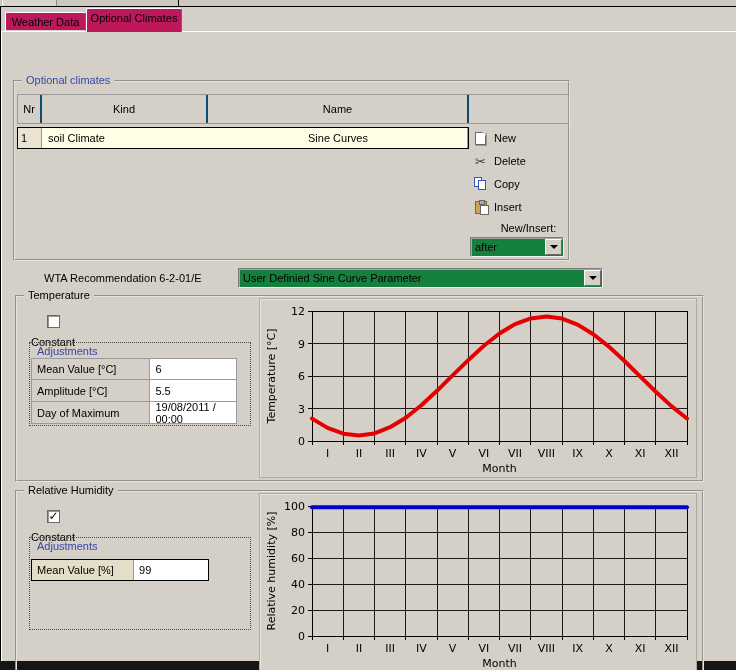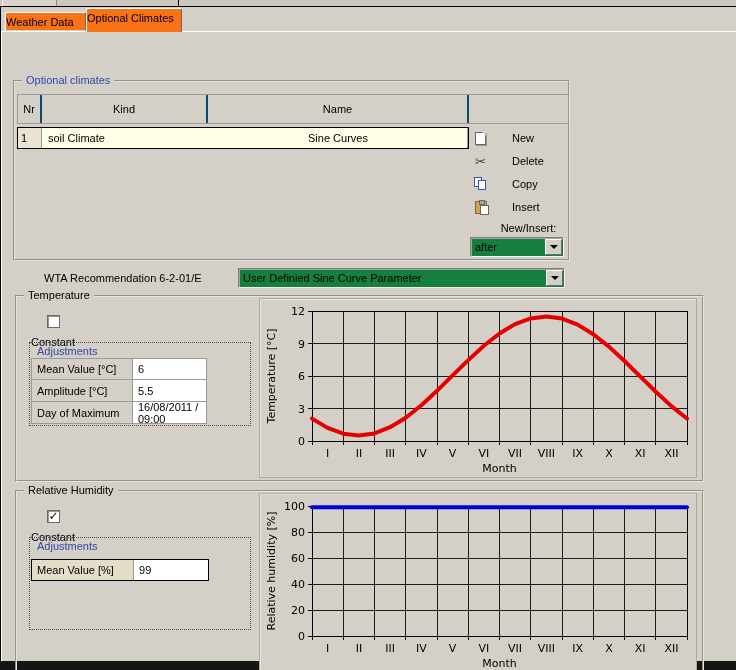--- a/index.html
+++ b/index.html
@@ -11,21 +11,21 @@
     font-size:11px; color:#000; overflow:hidden;
   }
   
   .edge-top { position:absolute; left:0; top:0; width:736px; height:7px; background:#ccc8c0; border-bottom:1px solid #000; }
   .edge-top-seg { position:absolute; left:2px; top:0; width:55px; height:6px; background:#d8d4cc; border-left:1px solid #fff; border-right:1px solid #8a8a8a; }
   .edge-top-tick { position:absolute; left:178px; top:0; width:1px; height:7px; background:#000; }
   .edge-left { position:absolute; left:0; top:7px; width:1px; height:655px; background:#000; }
   .edge-bottom { position:absolute; left:0; bottom:0; width:736px; height:9px; background:#151515; }
 
   
-  .tab { position:absolute; background:#f97316; border:1px solid; border-color:#fff #6a6a6a #d4d0c8 #fff; border-radius:2px 2px 0 0; text-align:left; padding-top:3px; }
+  .tab { position:absolute; background:#be185d; border:1px solid; border-color:#fff #6a6a6a #d4d0c8 #fff; border-radius:2px 2px 0 0; text-align:center; padding-top:3px; }
   .tab-inactive { left:5px; top:12px; width:81px; height:19px; z-index:1; }
   .tab-active { left:86px; top:8px; width:96px; height:24px; z-index:3; border-bottom:none; }
   .tab-page { position:absolute; left:1px; top:31px; width:735px; height:630px; background:#d4d0c8; border-top:1px solid #fff; border-left:1px solid #fff; z-index:2; }
 
   
   .groupbox { position:absolute; border:2px groove #e7e4dc; }
   .groupbox > .gb-label { position:absolute; top:-8px; left:7px; background:#d4d0c8; padding:0 4px; }
   .blue-label { color:#3646a8; }
 
   .g-oc   { left:11px; top:48px;  width:557px; height:181px; }
@@ -38,33 +38,33 @@
   .oc-header .hcell:last-child { border-right:none; }
   .c-nr{width:24px;} .c-kind{width:166px;} .c-name{width:261px;} .c-rest{flex:1;}
   .oc-row { position:absolute; left:2px; top:45px; width:452px; height:22px; display:flex; border:1px solid #000; }
   .oc-row .rcell { display:flex; align-items:center; padding-left:6px; border-right:1px solid #9a9a9a; overflow:hidden; white-space:nowrap; }
   .cell-nr  { width:24px; background:#eae3d2; padding-left:3px !important; }
   .cell-kind{ width:166px; background:#ffffe8; }
   .cell-name{ width:260px; background:#ffffe8; border-right:none !important; }
 
   
   .side-btns { position:absolute; left:458px; top:48px; width:97px; }
-  .sbtn { height:16px; margin-bottom:7px; display:flex; align-items:center; gap:24px; cursor:default; }
+  .sbtn { height:16px; margin-bottom:7px; display:flex; align-items:center; gap:6px; cursor:default; }
   .sbtn .ic { width:15px; height:15px; display:flex; align-items:center; justify-content:center; flex:0 0 15px; }
   .ni-label { margin-top:7px; margin-bottom:2px; text-align:center; padding-left:14px; }
 
   
   .combo { position:absolute; height:20px; background:#15803d; border:1px solid; border-color:#7d7d7d #f4f2ee #f4f2ee #7d7d7d; box-shadow:inset 1px 1px 0 #a8a49c; display:flex; align-items:center; }
   .combo .combo-text { flex:1; padding-left:4px; overflow:hidden; white-space:nowrap; }
   .combo .combo-btn { width:17px; height:16px; margin-right:1px; background:#d4d0c8; border:1px solid; border-color:#fff #6a6a6a #6a6a6a #fff; display:flex; align-items:center; justify-content:center; }
   .tri-down { width:0; height:0; border:4px solid transparent; border-top:4px solid #000; margin-top:4px; }
   .combo-after { left:455px; top:155px; width:94px; }
 
   .wta-label { position:absolute; left:42px; top:240px; }
-  .wta-combo { left:236px; top:236px; width:327px;gap:24px; }
+  .wta-combo { left:236px; top:236px; width:365px;gap:24px; }
 
   
   .check-row { position:absolute; display:flex; align-items:center; gap:8px;flex-direction:column; }
   .checkbox { width:13px; height:13px; background:#fff; border:1px solid #6a6a6a; box-shadow:inset 1px 1px 0 #9a968e; position:relative; }
   .checkbox.checked::after { content:"✓"; position:absolute; left:1px; top:-2px; font-size:12px; font-weight:bold; color:#000; }
 
   
   .adj { position:absolute; left:12px; border:1px dotted #4a4a4a;text-decoration:underline; }
   .adj-label { position:absolute; left:7px; top:2px; }
   .adj-rows { position:absolute; left:1px; }
@@ -166,32 +166,32 @@
   <div class="groupbox g-temp">
     <span class="gb-label">Temperature</span>
 
     <div class="check-row" style="left:14px; top:18px;">
       <span class="checkbox"></span>
       <span>Constant</span>
     </div>
 
     <div class="adj" style="top:45px; width:222px; height:84px;">
       <span class="adj-label blue-label">Adjustments</span>
-      <div class="adj-rows" style="top:15px; width:176px;">
+      <div class="adj-rows" style="top:15px; width:206px;">
         <div class="arow">
           <span class="alabel">Mean Value  [°C]</span>
           <span class="avalue">6</span>
         </div>
         <div class="arow">
           <span class="alabel">Amplitude  [°C]</span>
           <span class="avalue">5.5</span>
         </div>
         <div class="arow">
           <span class="alabel">Day of Maximum</span>
-          <span class="avalue">16/08/2011 / 09:00</span>
+          <span class="avalue">19/08/2011 / 00:00</span>
         </div>
       </div>
     </div>
 
     <div class="chart-panel">
       <svg width="438" height="180">
           <line x1="83.3" y1="12" x2="83.3" y2="142" stroke="#1c1c1c" stroke-width="1" shape-rendering="crispEdges"></line>
           <line x1="114.5" y1="12" x2="114.5" y2="142" stroke="#1c1c1c" stroke-width="1" shape-rendering="crispEdges"></line>
           <line x1="145.8" y1="12" x2="145.8" y2="142" stroke="#1c1c1c" stroke-width="1" shape-rendering="crispEdges"></line>
           <line x1="177.0" y1="12" x2="177.0" y2="142" stroke="#1c1c1c" stroke-width="1" shape-rendering="crispEdges"></line>

